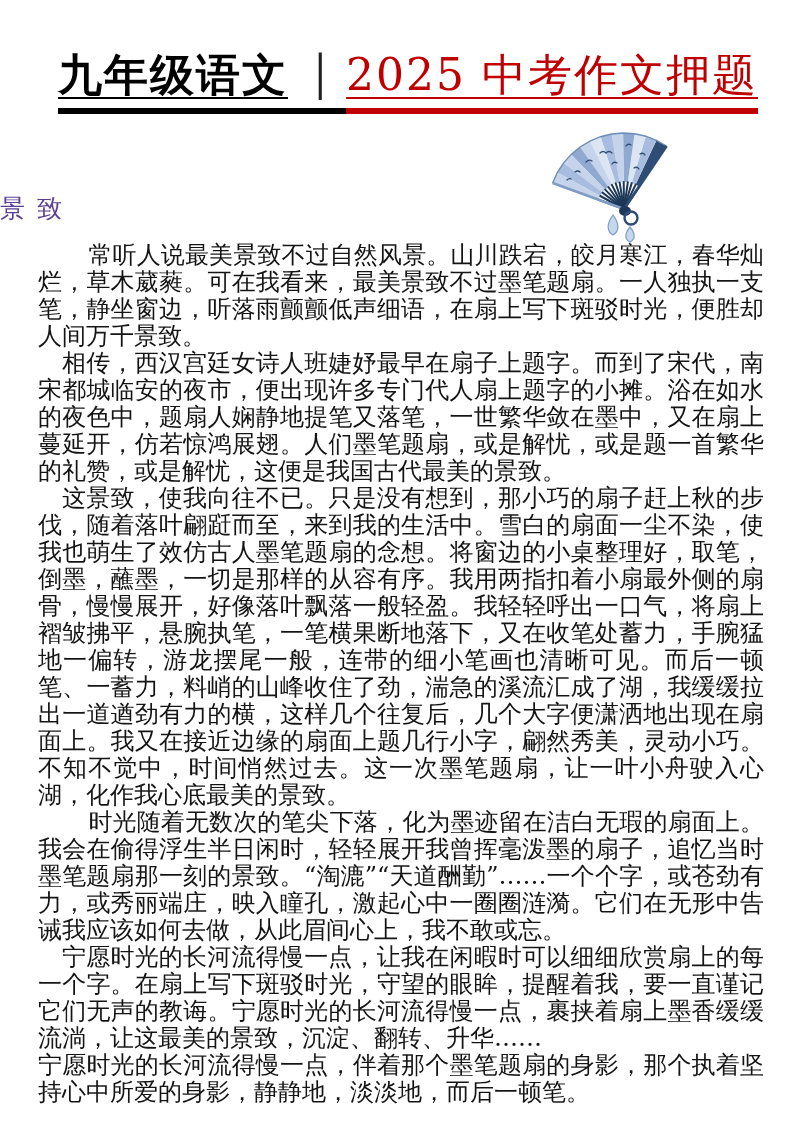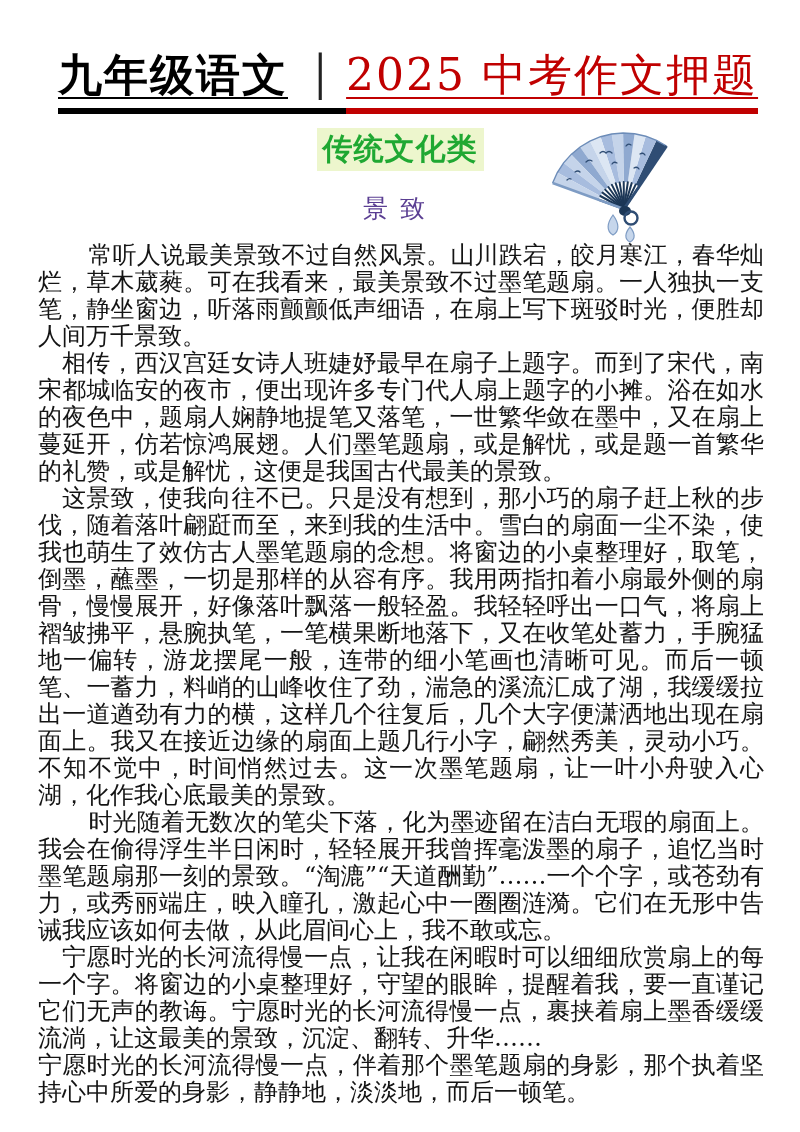--- a/index.html
+++ b/index.html
@@ -44,21 +44,21 @@
   .badge{
     display:inline-block;
     font-size:30px;font-weight:bold;color:#1fa832;
     background:#edf6cd;
     padding:1px 6px;
     letter-spacing:1px;
     font-family:"DejaVu Sans", sans-serif;
   }
   
   .essay-title-row{
-    position:absolute;top:180px;left:0;width:800px;text-align:center;
+    position:absolute;top:180px;left:0;width:800px;text-align:left;
   }
   .essay-title{
     font-size:25px;color:#5a3e92;letter-spacing:12px;font-weight:500;
   }
   
   .fan{
     position:absolute;top:100px;left:542px;width:134px;height:132px;
   }
   
   .essay{
@@ -77,23 +77,20 @@
 
 <div class="page">
 
   <header class="header-wrap">
     <div class="header-line">
       <span class="h-seg h-seg-left"><span class="h-left">九年级语文</span><span class="h-divider">│</span></span>
       <span class="h-seg h-seg-right"><span class="h-right">2025 中考作文押题</span></span>
     </div>
   </header>
 
-  <div class="badge-row">
-    <span class="badge">传统文化类</span>
-  </div>
 
   <svg class="fan" viewBox="0 0 134 132" aria-hidden="true">
 
     <polygon points="97.1,74.6 124.5,34.0 114.5,28.3 93.6,72.6" fill="#2f4d74"></polygon>
     <polygon points="93.6,72.6 114.5,28.3 103.8,24.2 89.7,71.1" fill="#a7bcde"></polygon>
     <polygon points="89.7,71.1 103.8,24.2 92.6,21.8 85.8,70.3" fill="#dce6f3"></polygon>
     <polygon points="85.8,70.3 92.6,21.8 81.1,21.0 81.7,70.0" fill="#8fa9d0"></polygon>
     <polygon points="81.7,70.0 81.1,21.0 69.7,22.0 77.6,70.4" fill="#c5d4ea"></polygon>
     <polygon points="77.6,70.4 69.7,22.0 58.5,24.7 73.7,71.3" fill="#a7bcde"></polygon>
     <polygon points="73.7,71.3 58.5,24.7 47.9,29.1 69.9,72.9" fill="#dce6f3"></polygon>
@@ -143,17 +140,17 @@
 
   <div class="essay-title-row">
     <span class="essay-title">景致</span>
   </div>
 
   <main class="essay">
     <p class="ind-2">常听人说最美景致不过自然风景。山川跌宕，皎月寒江，春华灿烂，草木葳蕤。可在我看来，最美景致不过墨笔题扇。一人独执一支笔，静坐窗边，听落雨颤颤低声细语，在扇上写下斑驳时光，便胜却人间万千景致。</p>
     <p class="ind-1">相传，西汉宫廷女诗人班婕妤最早在扇子上题字。而到了宋代，南宋都城临安的夜市，便出现许多专门代人扇上题字的小摊。浴在如水的夜色中，题扇人娴静地提笔又落笔，一世繁华敛在墨中，又在扇上蔓延开，仿若惊鸿展翅。人们墨笔题扇，或是解忧，或是题一首繁华的礼赞，或是解忧，这便是我国古代最美的景致。</p>
     <p class="ind-1">这景致，使我向往不已。只是没有想到，那小巧的扇子赶上秋的步伐，随着落叶翩跹而至，来到我的生活中。雪白的扇面一尘不染，使我也萌生了效仿古人墨笔题扇的念想。将窗边的小桌整理好，取笔，倒墨，蘸墨，一切是那样的从容有序。我用两指扣着小扇最外侧的扇骨，慢慢展开，好像落叶飘落一般轻盈。我轻轻呼出一口气，将扇上褶皱拂平，悬腕执笔，一笔横果断地落下，又在收笔处蓄力，手腕猛地一偏转，游龙摆尾一般，连带的细小笔画也清晰可见。而后一顿笔、一蓄力，料峭的山峰收住了劲，湍急的溪流汇成了湖，我缓缓拉出一道遒劲有力的横，这样几个往复后，几个大字便潇洒地出现在扇面上。我又在接近边缘的扇面上题几行小字，翩然秀美，灵动小巧。不知不觉中，时间悄然过去。这一次墨笔题扇，让一叶小舟驶入心湖，化作我心底最美的景致。</p>
     <p class="ind-2">时光随着无数次的笔尖下落，化为墨迹留在洁白无瑕的扇面上。我会在偷得浮生半日闲时，轻轻展开我曾挥毫泼墨的扇子，追忆当时墨笔题扇那一刻的景致。“淘漉”“天道酬勤”……一个个字，或苍劲有力，或秀丽端庄，映入瞳孔，激起心中一圈圈涟漪。它们在无形中告诫我应该如何去做，从此眉间心上，我不敢或忘。</p>
-    <p class="ind-1">宁愿时光的长河流得慢一点，让我在闲暇时可以细细欣赏扇上的每一个字。将窗边的小桌整理好，守望的眼眸，提醒着我，要一直谨记它们无声的教诲。宁愿时光的长河流得慢一点，裹挟着扇上墨香缓缓流淌，让这最美的景致，沉淀、翻转、升华……</p>
+    <p class="ind-1">宁愿时光的长河流得慢一点，让我在闲暇时可以细细欣赏扇上的每一个字。在扇上写下斑驳时光，守望的眼眸，提醒着我，要一直谨记它们无声的教诲。宁愿时光的长河流得慢一点，裹挟着扇上墨香缓缓流淌，让这最美的景致，沉淀、翻转、升华……</p>
     <p class="ind-0">宁愿时光的长河流得慢一点，伴着那个墨笔题扇的身影，那个执着坚持心中所爱的身影，静静地，淡淡地，而后一顿笔。</p>
   </main>
 
 </div>
 
 </body></html>

